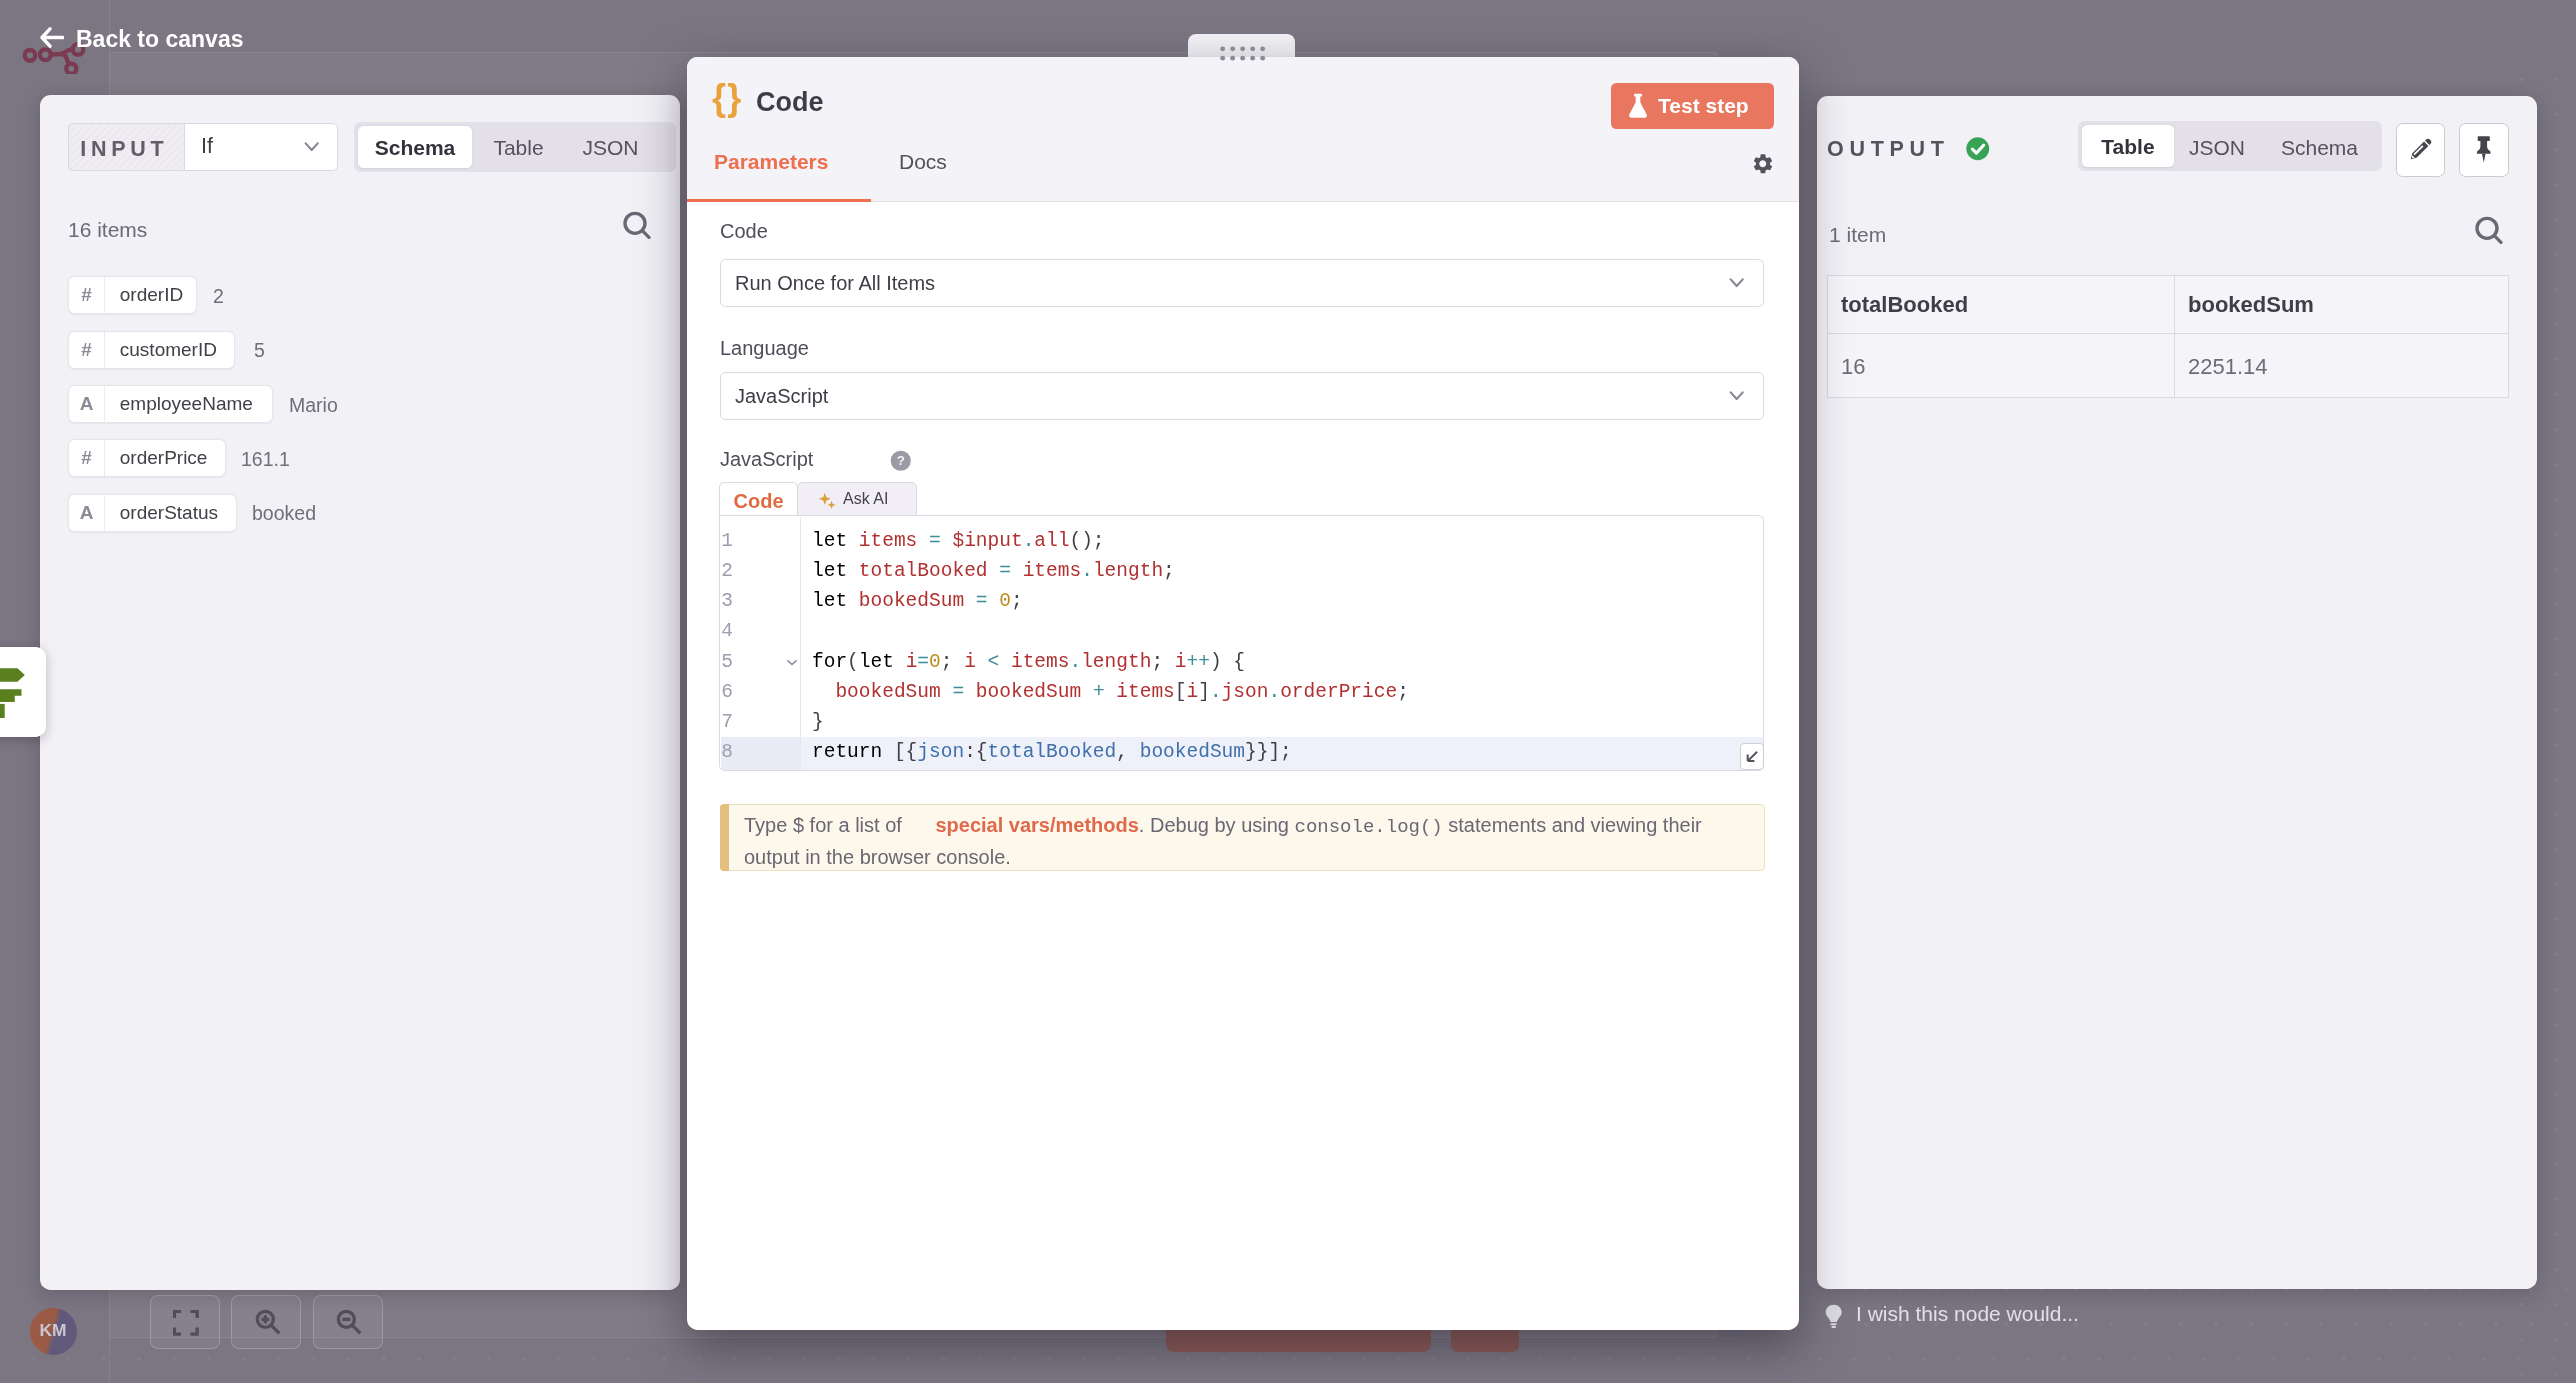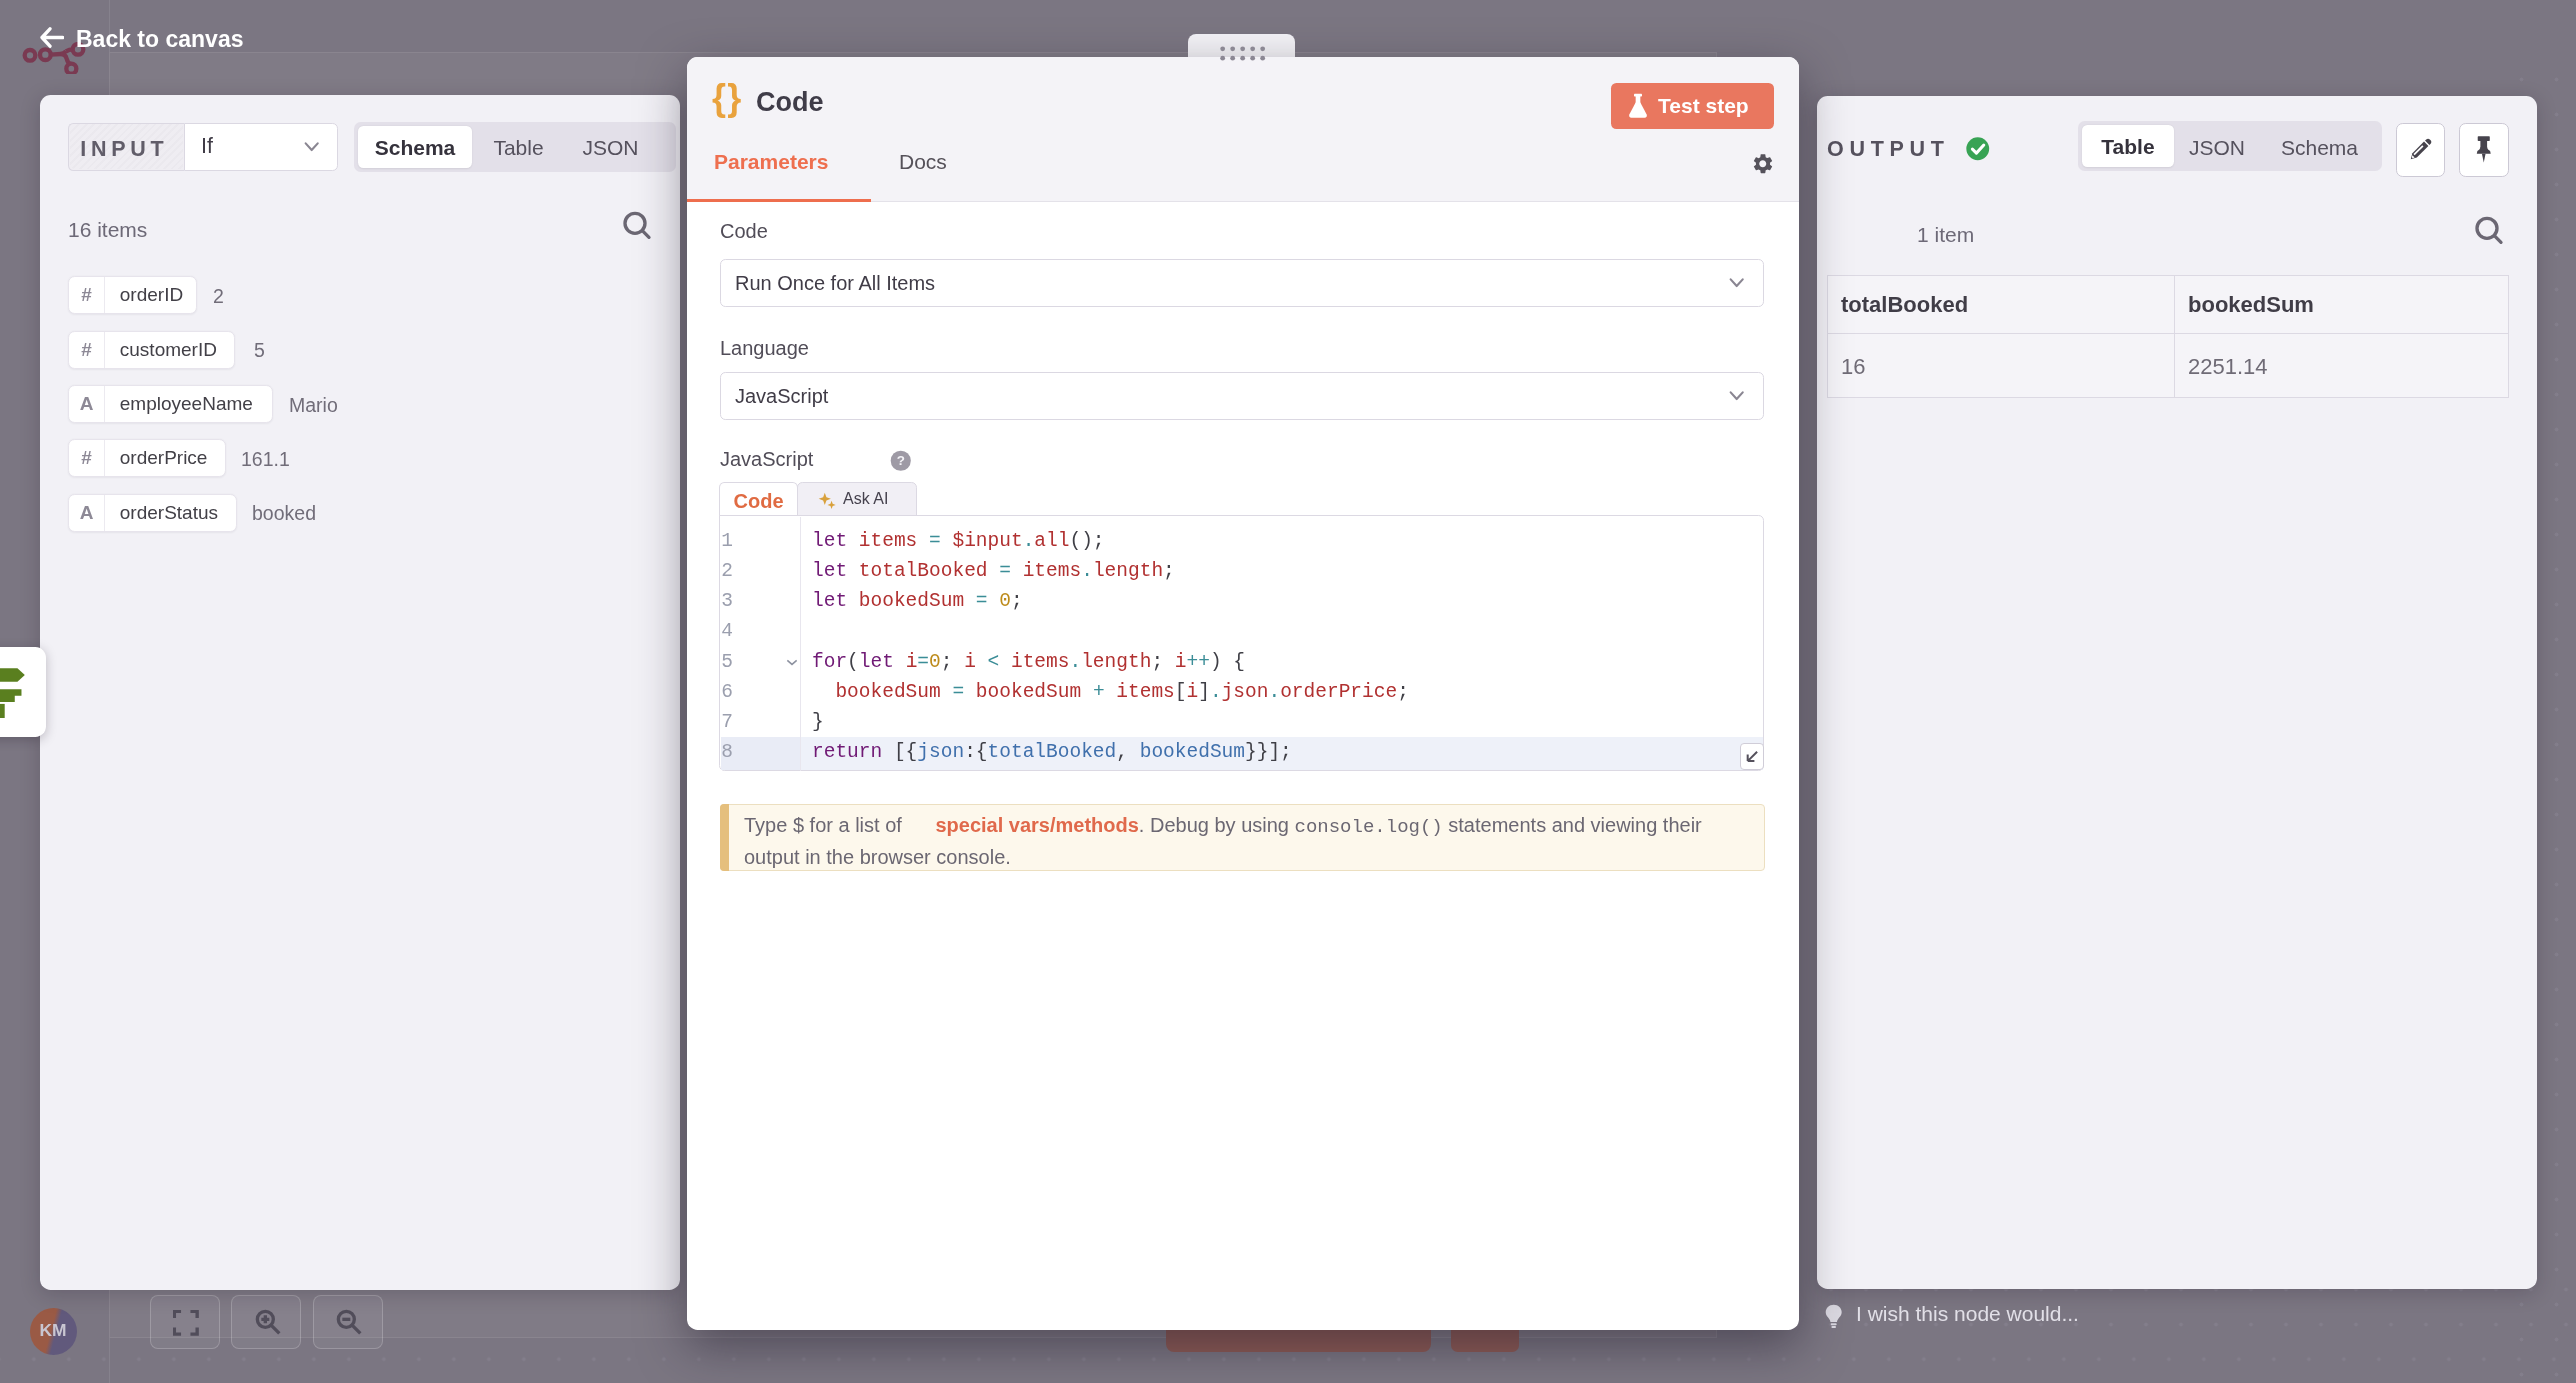--- a/index.html
+++ b/index.html
@@ -21,21 +21,21 @@
   #modal { left:687px; top:57px; width:1112px; height:1273px; background:#fff; border-radius:10.7px;
            box-shadow:0 16px 47px rgba(35,30,45,0.5); }
   #modalheader { left:0; top:0; width:1112px; height:145px; background:#f4f3f7; border-radius:10.7px 10.7px 0 0;
                  border-bottom:0.7px solid #e4e2e9; }
   .seltext { font-size:20px; color:#403c47; }
   .label30 { font-size:20px; color:#514d58; }
   .selectbox { background:#fff; border:1.3px solid #dbd8e2; border-radius:5.4px; }
   .chev { width:17.4px; height:17.4px; }
   
   .mono { font-family:"Liberation Mono", monospace; }
-  .kw { color:#701a75;margin-top:12px; } .vr { color:#b13131; } .op { color:#3b8d97; }
+  .kw { color:#000000;margin-top:12px; } .vr { color:#b13131; } .op { color:#3b8d97; }
   .nm { color:#bd8b1b; } .pu { color:#3f3f46; } .df { color:#4070ac; }
   .codeline { position:absolute; left:125px; font-size:19.5px; line-height:30px; white-space:pre; font-family:"Liberation Mono", monospace; }
   .lnum { position:absolute; width:20px; text-align:right; left:26px; font-size:19.5px; line-height:30px; color:#9b9fae; font-family:"Liberation Mono", monospace; }
 </style>
 </head>
 <body>
 <div class="abs dots" id="dotsbottom"></div>
 <div class="abs dots" id="dotsmid"></div>
 <div class="abs dots" id="dotsright"></div>
 
@@ -174,21 +174,21 @@
 </svg>
 <div class="abs" style="left:2459px; top:123px; width:50px; height:54px; background:#fff; border:1.3px solid #ccc9d5; border-radius:6.7px;"></div>
 <svg class="abs" style="left:2471px; top:135px;" width="25.5" height="29.5" viewBox="0 0 38 44">
   <g fill="#46434c">
     <rect x="10" y="2" width="18" height="7" rx="1"></rect>
     <rect x="14" y="8" width="10" height="11"></rect>
     <path d="M 14 18 C 14 21 11.5 22.5 9.5 24 L 8.6 28 L 29.4 28 L 28.5 24 C 26.5 22.5 24 21 24 18 Z"></path>
     <path d="M 16.3 28 L 21.7 28 L 19 41 Z"></path>
   </g>
 </svg>
-<div class="abs" style="left:1917px; top:223px; font-size:21px; color:#6d6977;">1 item</div>
+<div class="abs" style="left:1829px; top:223px; font-size:21px; color:#6d6977;">1 item</div>
 <svg class="abs" style="left:2473px; top:215px;" width="32" height="32" viewBox="0 0 48 48">
   <circle cx="21" cy="20" r="15" stroke="#6b6773" stroke-width="5" fill="none"></circle>
   <path d="M 32 31 L 42 41" stroke="#6b6773" stroke-width="5" stroke-linecap="round"></path>
 </svg>
 
 <div class="abs" style="left:1827px; top:275px; width:682px; height:123px; border:1.3px solid #dcd9e3; background:#f5f4f8;"></div>
 <div class="abs" style="left:2174px; top:275px; width:1.3px; height:123px; background:#dcd9e3;"></div>
 <div class="abs" style="left:1827px; top:333px; width:682px; height:1.3px; background:#dcd9e3;"></div>
 <div class="abs" style="left:1841px; top:292px; font-size:22px; font-weight:700; color:#403d47;">totalBooked</div>
 <div class="abs" style="left:2188px; top:292px; font-size:22px; font-weight:700; color:#403d47;">bookedSum</div>

